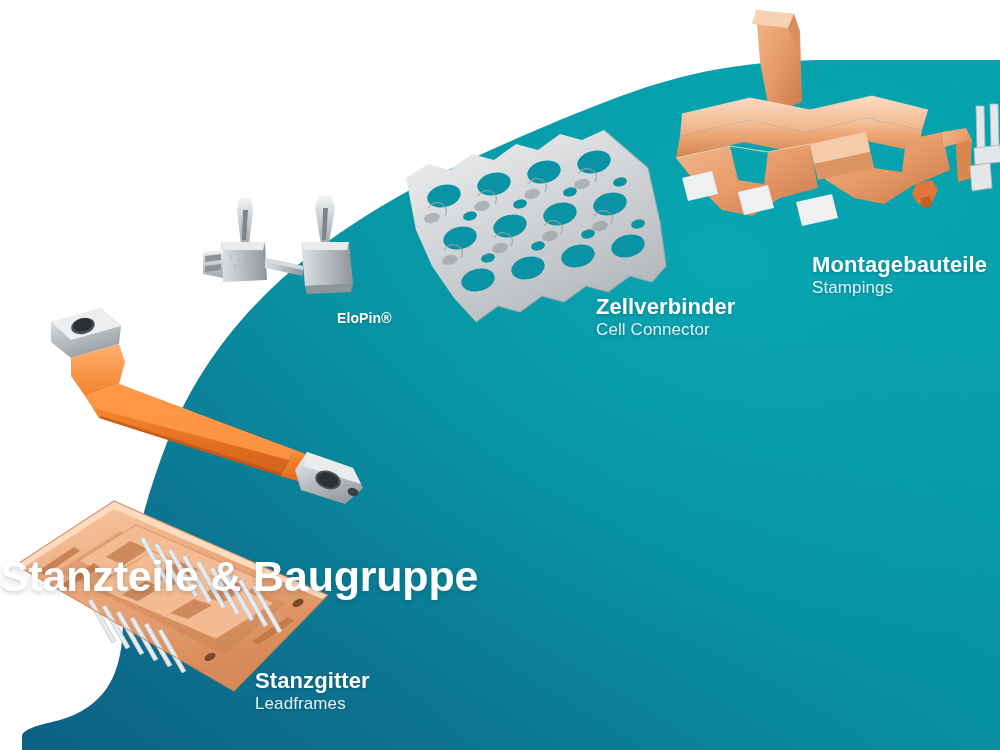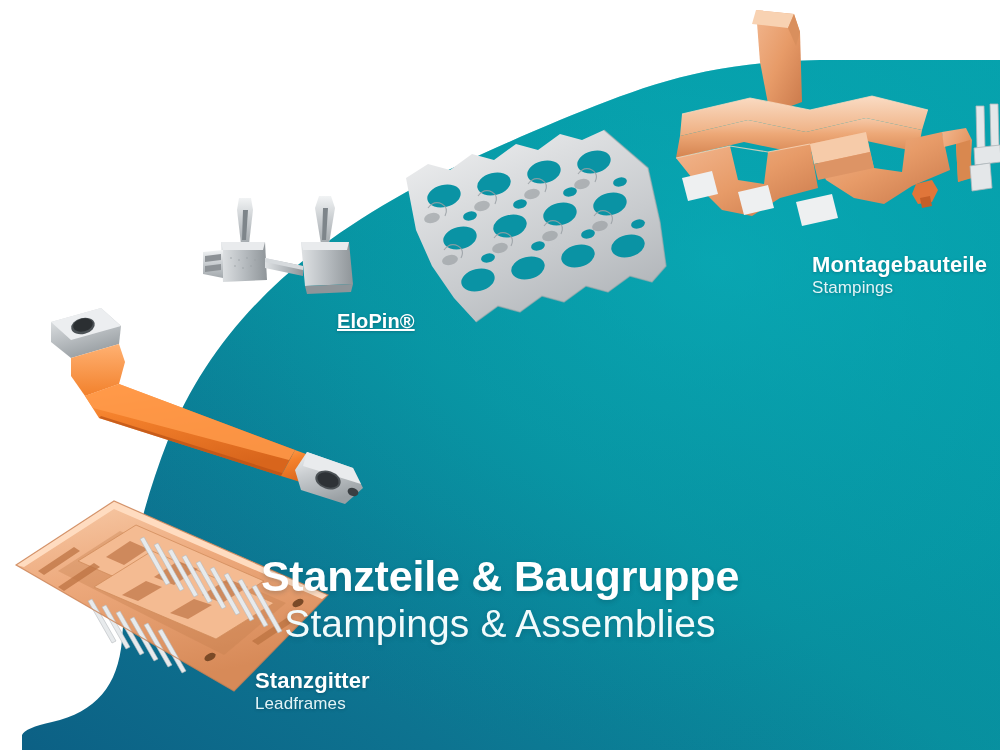--- a/index.html
+++ b/index.html
@@ -10,30 +10,30 @@
 
   
   .blob{position:absolute;inset:0;}
   .blob svg{display:block;width:1000px;height:750px;}
 
   
   .label{position:absolute;line-height:1.18;white-space:nowrap;
          text-shadow:0 1px 3px rgba(0,40,55,.30);}
   .label .de{display:block;font-weight:700;color:#ffffff;font-size:22px;letter-spacing:.1px;}
   .label .en{display:block;font-weight:400;color:#e2f4f7;font-size:17px;letter-spacing:.1px;}
-  .label.single .de{font-size:20px;text-decoration:underline;}
+  .label.single .de{font-size:14px;}
 
   #lbl-elopin{left:337px;top:310px;}
   #lbl-busbar{left:240px;top:371px;}
   #lbl-cell{left:596px;top:294px;}
   #lbl-mont{left:812px;top:252px;}
   #lbl-lead{left:255px;top:668px;}
 
   
-  #headline{position:absolute;left:0;top:552px;width:1000px;text-align:center;
+  #headline{position:absolute;left:0;top:552px;width:1000px;
             pointer-events:none;}
   #headline .h1{display:block;font-size:43px;font-weight:700;color:#ffffff;
                 letter-spacing:-0.2px;line-height:1.12;
                 text-shadow:0 2px 5px rgba(0,40,55,.22);}
   #headline .h2{display:block;font-size:39px;font-weight:300;color:#f2fbfc;
                 letter-spacing:.1px;line-height:1.15;margin-top:2px;
                 text-shadow:0 2px 5px rgba(0,40,55,.18);}
 
   
   .art{position:absolute;}
@@ -376,29 +376,32 @@
 
       <path d="M 14 70 L 112 6 L 326 100 L 232 196 Z" fill="none" stroke="#c98154" stroke-width="1.2" opacity=".8"></path>
     </svg>
   </div>
 
   <div class="label single" id="lbl-elopin">
     <span class="de">EloPin®</span>
   </div>
 
 
+  <div class="label" id="lbl-cell">
+    <span class="de">Zellverbinder</span>
+    <span class="en">Cell Connector</span>
+  </div>
 
   <div class="label" id="lbl-mont">
     <span class="de">Montagebauteile</span>
     <span class="en">Stampings</span>
   </div>
 
   <div class="label" id="lbl-lead">
     <span class="de">Stanzgitter</span>
     <span class="en">Leadframes</span>
   </div>
 
   <div id="headline">
     <span class="h1">Stanzteile &amp; Baugruppe</span>
-    <span class="h2">Stampings &amp; Assemblies</span>
   </div>
 
 </div>
 
 </body></html>

